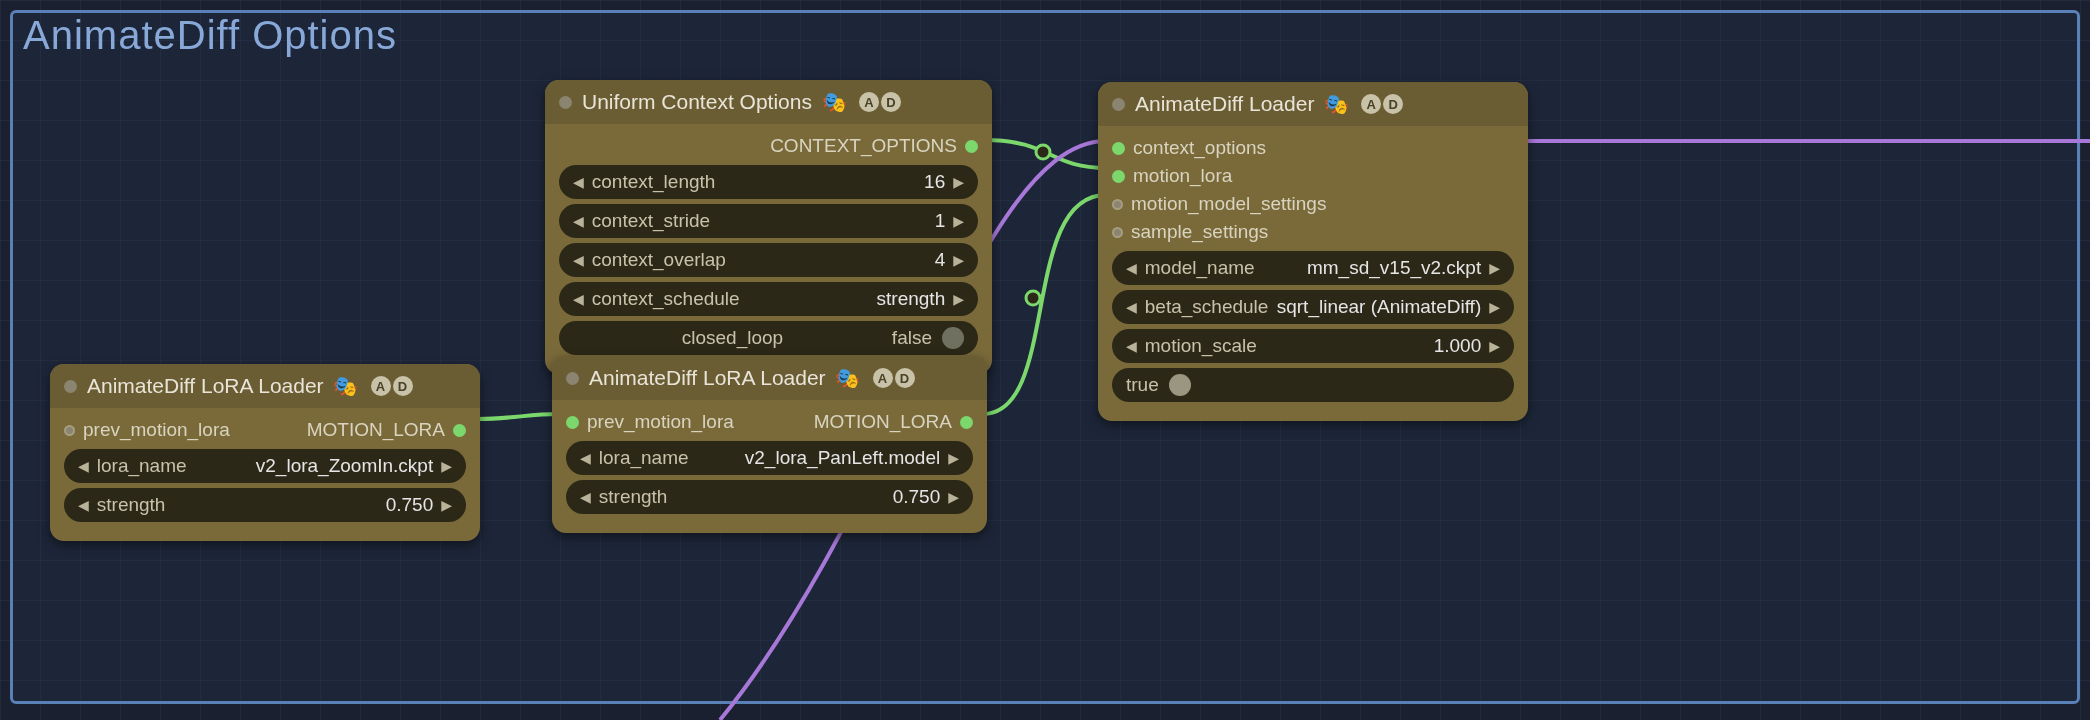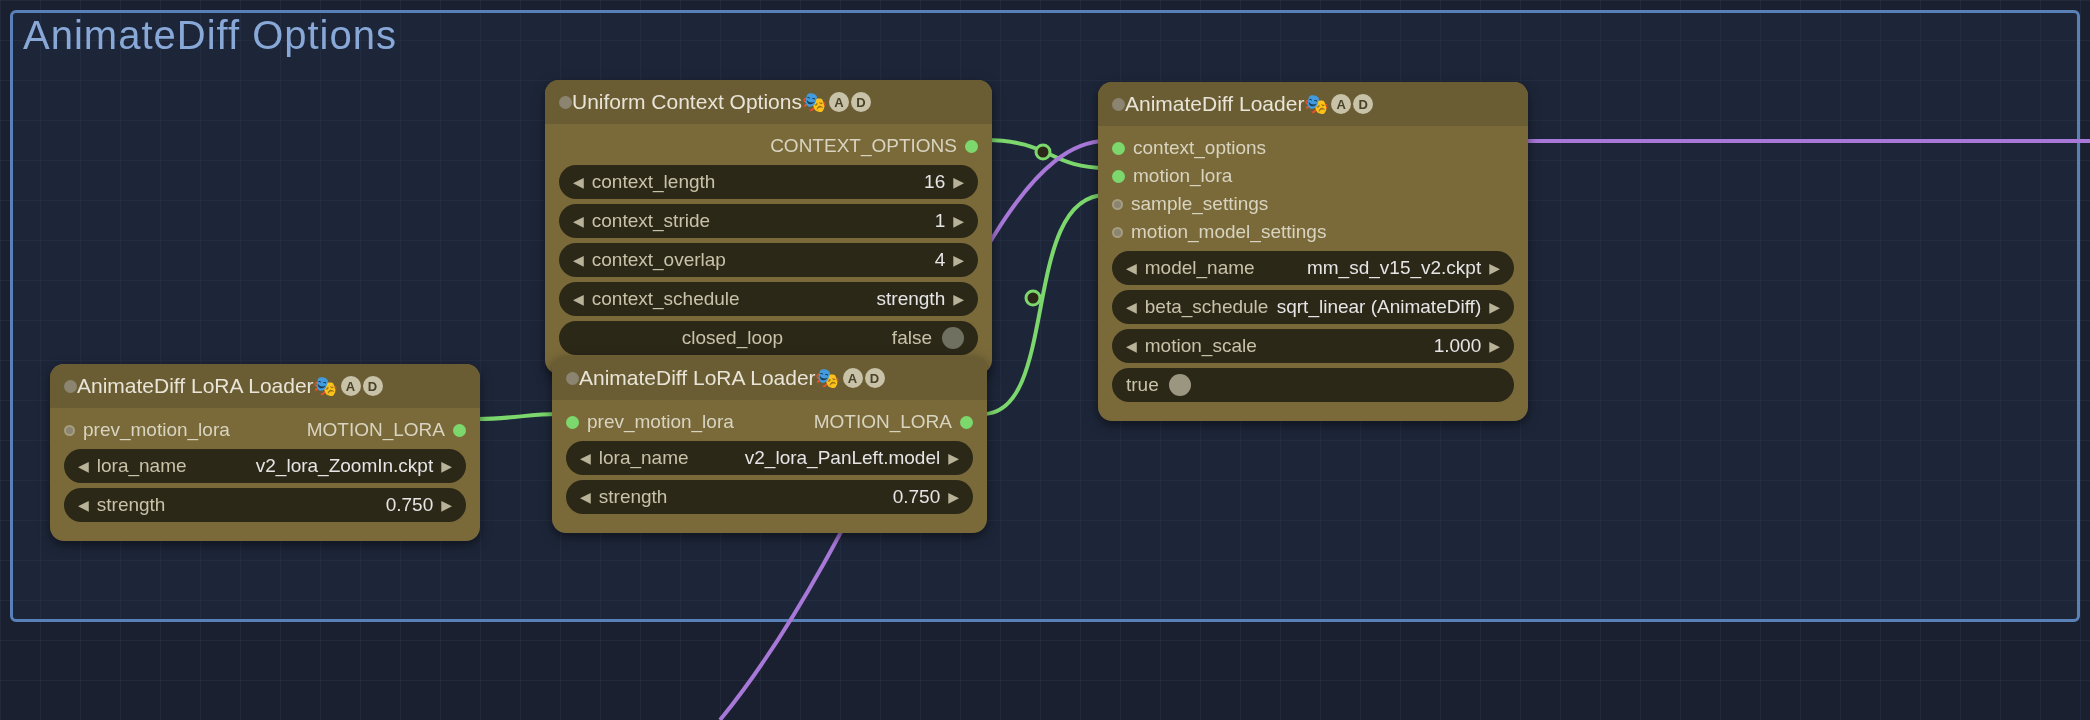--- a/index.html
+++ b/index.html
@@ -9,21 +9,21 @@
     background-image:
       linear-gradient(rgba(60,70,90,0.25) 1px, transparent 1px),
       linear-gradient(90deg, rgba(60,70,90,0.25) 1px, transparent 1px);
     background-size: 40px 40px;
     position: relative;
     overflow: hidden;
   }
   .group-frame {
     position: absolute;
     left: 10px; top: 10px;
-    width: 2070px; height: 612px;
+    width: 2070px; height: 694px;
     border: 3px solid #5a80b8;
     background: rgba(40,55,85,0.25);
     border-radius: 6px;
     padding-left: 18px;
   }
   .group-title {
     position: absolute;
     left: 10px; top: 0px;
     font-size: 40px;
     font-weight: 500;
@@ -37,20 +37,21 @@
   .node {
     position: absolute;
     background: #7a6a3a;
     border-radius: 14px;
     box-shadow: 0 4px 12px rgba(0,0,0,0.5);
     overflow: visible;
   }
   .node-title {
     display: flex;
     align-items: center;
+    gap: 10px;
     padding: 10px 18px 10px 14px;
     background: #6b5d33;
     border-radius: 14px 14px 0 0;
     font-size: 21px;
     color: #e8e4d8;
   }
   .title-dot {
     width: 13px; height: 13px; border-radius: 50%;
     background: #8a8470;
   }
@@ -288,28 +289,28 @@
     <div class="io-row">
       <span class="io-left">
         <span class="io-dot dot-green"></span>
         <span>motion_lora</span>
       </span>
         <span></span>
     </div>
     <div class="io-row">
       <span class="io-left">
         <span class="io-dot dot-gray"></span>
+        <span>motion_model_settings</span>
+      </span>
+        <span></span>
+    </div>
+    <div class="io-row">
+      <span class="io-left">
+        <span class="io-dot dot-gray"></span>
         <span>sample_settings</span>
-      </span>
-        <span></span>
-    </div>
-    <div class="io-row">
-      <span class="io-left">
-        <span class="io-dot dot-gray"></span>
-        <span>motion_model_settings</span>
       </span>
         <span></span>
     </div>
     <div class="widget">
       <span class="arrow-l">◀</span>
       <span class="wlabel">model_name</span>
       <span class="wvalue">mm_sd_v15_v2.ckpt</span>
       <span class="arrow-r">▶</span>
     </div>
     <div class="widget">

